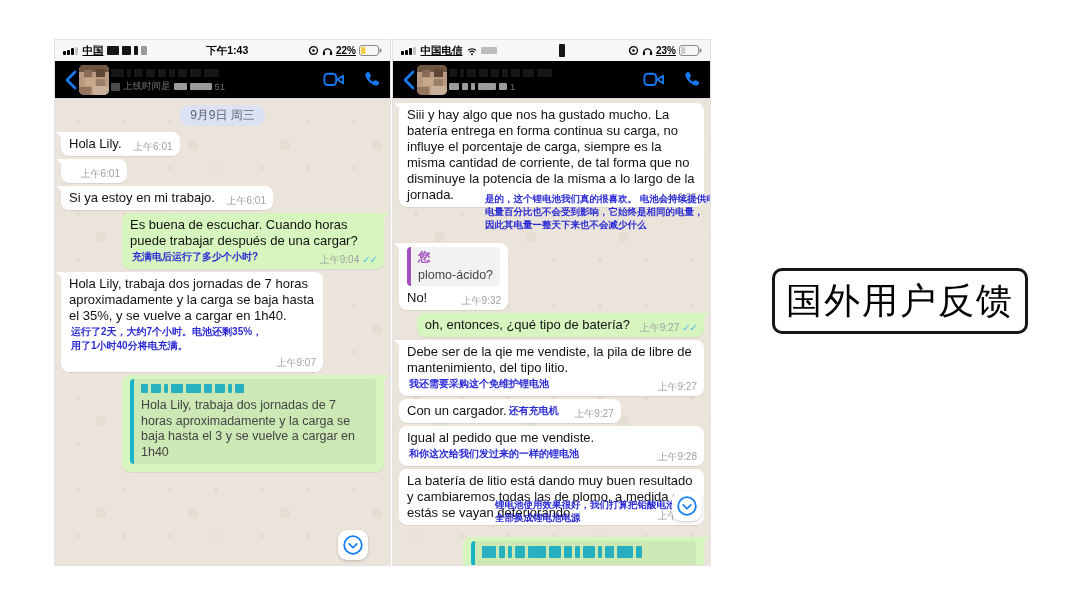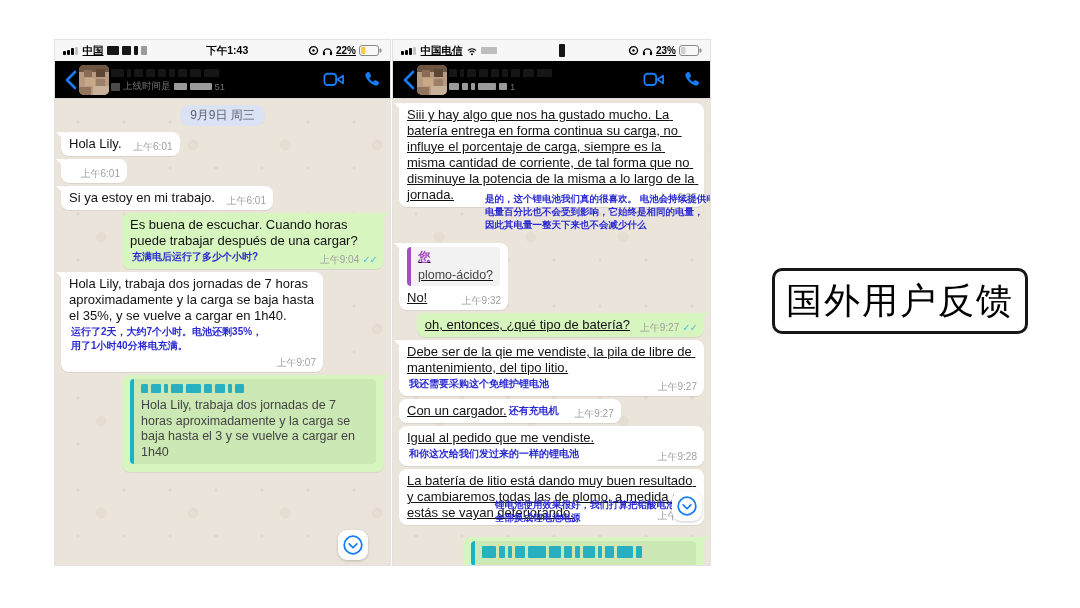--- a/index.html
+++ b/index.html
@@ -38,21 +38,21 @@
                          radial-gradient(rgba(151,126,96,.07) 5px,transparent 6px);
         background-size:46px 46px,92px 92px;}
   .date-badge{width:max-content;margin:2px auto 6px;background:#dbe2f3;color:#5c6370;
               font-size:12px;padding:2px 10px;border-radius:9px;}
   .row{display:flex;margin:0 0 3px;}
   .row.out{justify-content:flex-end;}
   .row.ov1{margin-bottom:36px;}
   .row.ov2{margin-bottom:12px;}
   .b{position:relative;background:#fff;border-radius:8px;padding:4px 8px;max-width:246px;
      font-size:13px;line-height:1.23;color:#121212;box-shadow:0 1px 0 rgba(0,0,0,.07);}
-  #phoneR .b{max-width:292px;text-decoration:underline;}
+  #phoneR .b{max-width:292px;}
   .b.bo{background:#d7f5bf;}
   .b.clip{min-width:225px;}
   .b.tail:before{content:"";position:absolute;top:0;width:0;height:0;}
   .b.tail:not(.bo):before{left:-5px;border-top:9px solid #fff;border-left:9px solid transparent;}
   .b.bo.tail:before{right:-5px;border-top:9px solid #d7f5bf;border-right:9px solid transparent;}
   .txt{white-space:pre-wrap;}
   .ann{display:inline-block;vertical-align:top;white-space:pre-line;color:var(--ann,#2a2ad4);
        font-weight:700;font-size:10px;line-height:1.38;margin:1px 4px 0 2px;}
   .ann.ov-a{position:absolute;left:86px;top:calc(100% - 15px);width:300px;font-size:9.5px;z-index:6;margin:0;}
   .ann.ov-b{position:absolute;left:96px;bottom:1px;width:240px;font-size:9.5px;z-index:6;margin:0;}

